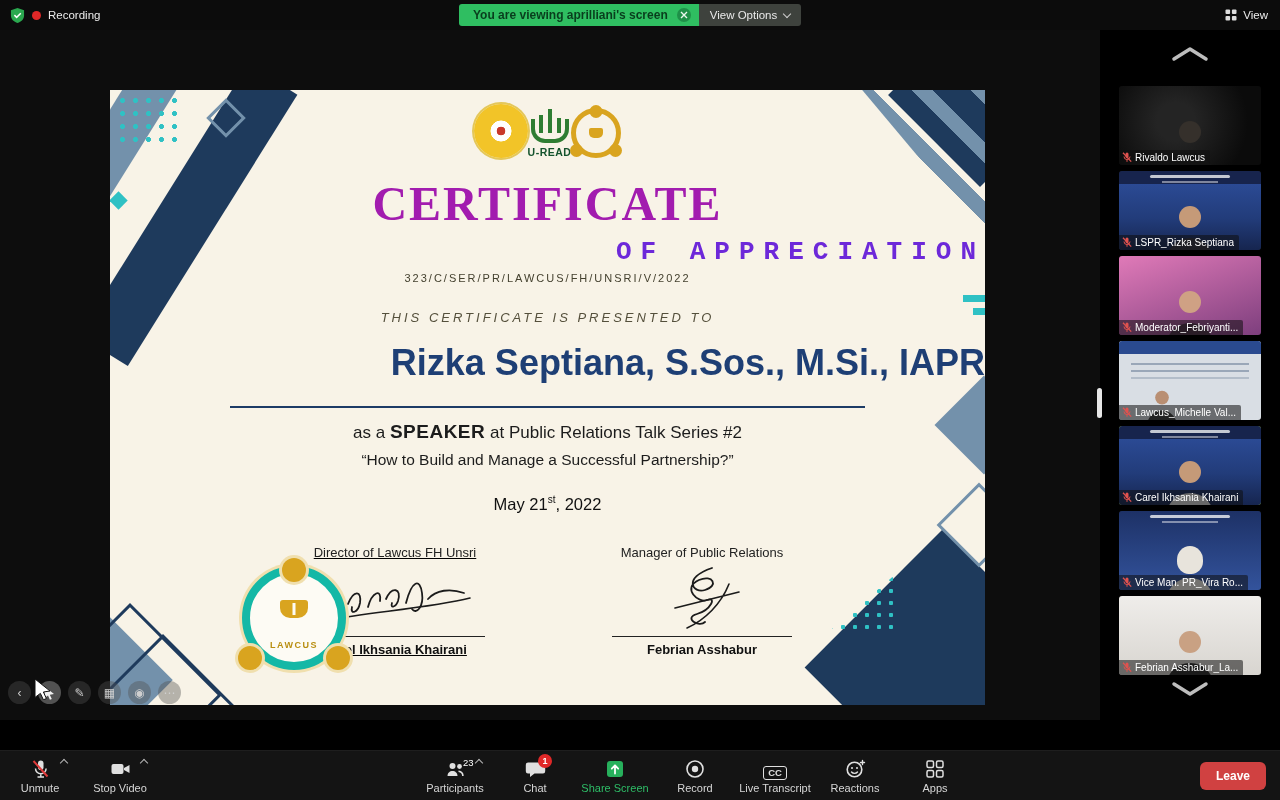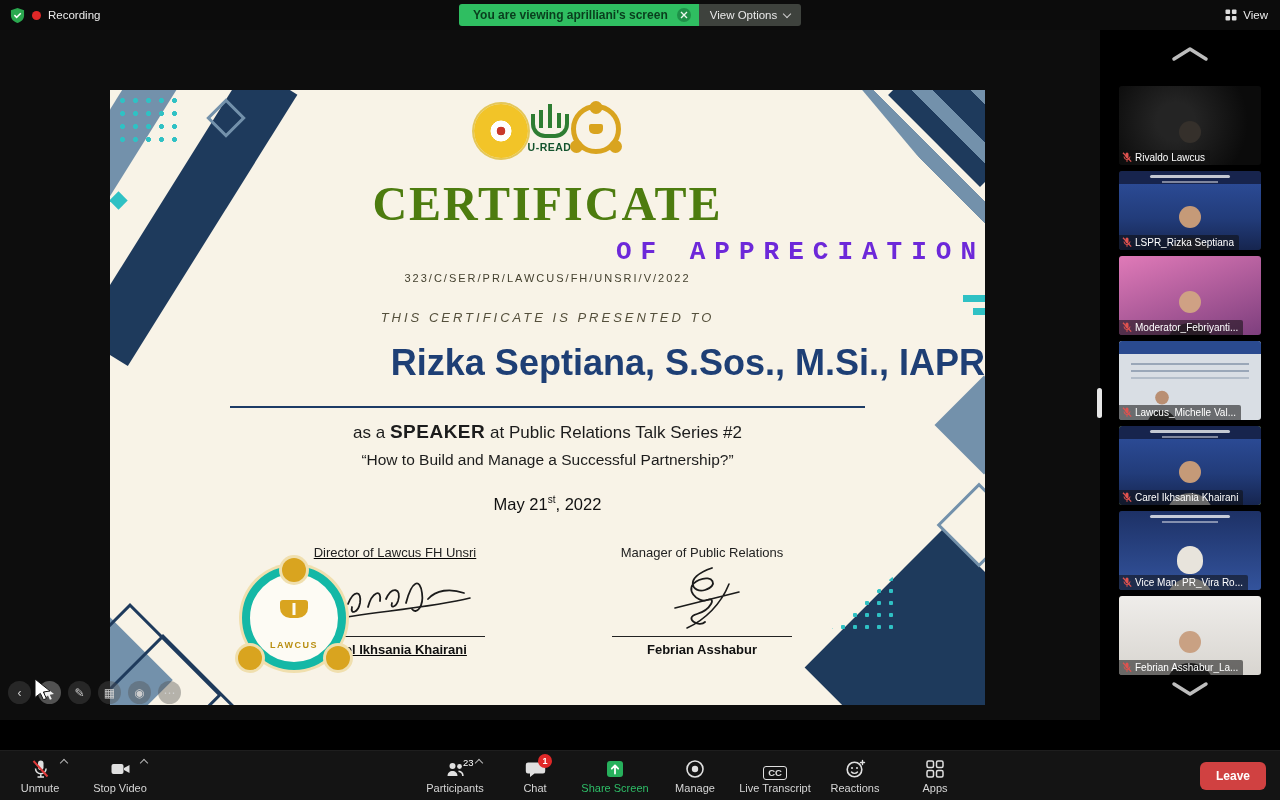--- a/index.html
+++ b/index.html
@@ -36,40 +36,40 @@
   .d-r-teal1 { right:0; top:205px; width:22px; height:7px; background:#2fc1c4; }
   .d-r-teal2 { right:0; top:218px; width:12px; height:7px; background:#2fc1c4; }
   .d-r-steel { right:-34px; top:300px; width:70px; height:70px; background:#7391ab; transform:rotate(45deg); }
   .d-br-hex { right:-55px; bottom:-60px; width:195px; height:195px; background:#1e3a5c; transform:rotate(45deg); }
   .d-br-steel-o { right:-24px; bottom:150px; width:60px; height:60px; border:3px solid #7391ab; transform:rotate(45deg); }
   .d-br-dots { right:88px; bottom:70px; width:72px; height:62px; background:radial-gradient(#2fc1c4 2px, transparent 2.5px); background-size:12px 12px; clip-path:polygon(100% 0, 100% 100%, 0 100%); }
   .d-bl-steel { left:-70px; bottom:-30px; width:110px; height:110px; background:#7391ab; transform:rotate(45deg); }
   .d-bl-navy-o1 { left:-45px; bottom:-55px; width:130px; height:130px; border:3px solid #1e3a5c; transform:rotate(45deg); }
   .d-bl-navy-o2 { left:-12px; bottom:-86px; width:130px; height:130px; border:3px solid #1e3a5c; transform:rotate(45deg); }
 
-  .logos-row { position:absolute; top:14px; left:0; right:0; display:flex; justify-content:center; align-items:flex-start; }
+  .logos-row { position:absolute; top:14px; left:0; right:0; display:flex; justify-content:center; align-items:flex-end; }
   .logo-unsri { width:54px; height:54px; border-radius:50%;
      background:radial-gradient(circle, #c9392b 0 11%, #ffffff 12% 27%, #f2c428 28% 77%, #b98f12 78% 100%);
      box-shadow:0 0 0 2px #e4c75a; }
   .uread-block { display:flex; flex-direction:column; align-items:center; gap:3px; }
   .uread-icon { width:42px; height:34px; position:relative; }
   .uread-u { position:absolute; left:2px; bottom:0; width:38px; height:24px; border:4px solid #2e7d32; border-top:none; border-radius:0 0 14px 14px; }
   .uread-bar { position:absolute; width:4px; background:#2e7d32; bottom:10px; }
   .uread-b1 { left:10px; height:18px; }
   .uread-b2 { left:19px; height:24px; }
   .uread-b3 { left:28px; height:15px; }
   .uread-label { font-size:10.5px; font-weight:700; color:#14532d; letter-spacing:0.5px; }
   .lawcus-ring { position:relative; width:50px; height:50px; border:5px solid #d9a41f; border-radius:50%; }
   .lawcus-ring .node { position:absolute; border-radius:50%; background:#d9a41f; }
   .lawcus-ring .n1 { width:13px; height:13px; top:-8px; left:50%; transform:translateX(-50%); }
   .lawcus-ring .n2 { width:13px; height:13px; bottom:-4px; left:-6px; }
   .lawcus-ring .n3 { width:13px; height:13px; bottom:-4px; right:-6px; }
   .lawcus-ring .core { position:absolute; top:50%; left:50%; transform:translate(-50%,-50%); width:14px; height:10px; background:#d9a41f; border-radius:2px 2px 5px 5px; }
 
-  .cert-title { position:absolute; top:86px; left:0; right:0; text-align:center; font-family:"Liberation Serif", serif; font-weight:700; font-size:48px; letter-spacing:2px; color:#4d7c0f; }
+  .cert-title { position:absolute; top:86px; left:0; right:0; text-align:center; font-family:"Liberation Serif", serif; font-weight:700; font-size:48px; letter-spacing:2px; color:#a21caf; }
   .cert-subtitle { position:absolute; top:147px; left:0; right:0; text-align:right; font-family:Liberation Mono, monospace; font-weight:600; font-size:26px; letter-spacing:9px; color:#6d28d9; }
   .cert-number { position:absolute; top:182px; left:0; right:0; text-align:center; font-size:11px; letter-spacing:2px; color:#44412f; }
   .cert-presented { position:absolute; top:220px; left:0; right:0; text-align:center; font-size:13px; font-style:italic; letter-spacing:3px; color:#55503c; }
   .cert-recipient { position:absolute; top:252px; left:0; right:0; text-align:right; font-size:36px; font-weight:800; color:#1e3f75; }
   .cert-underline { position:absolute; top:316px; left:120px; right:120px; border-top:2.5px solid #1d3b66; }
   .cert-role { position:absolute; top:331px; left:0; right:0; text-align:center; font-size:17px; color:#1c1c1c; }
   .role-bold { font-weight:800; font-size:19px; letter-spacing:0.5px; }
   .cert-quote { position:absolute; top:361px; left:0; right:0; text-align:center; font-size:15.5px; color:#1c1c1c; }
   .cert-date { position:absolute; top:404px; left:0; right:0; text-align:center; font-size:16.5px; color:#111; }
   .cert-date sup { font-size:10px; }
@@ -451,21 +451,21 @@
           </span>
         <span>Share Screen</span>
       </div>
       <div class="tb-item">
         <span class="ico">
             <svg width="22" height="22" viewBox="0 0 22 22">
           <circle cx="11" cy="11" r="8" stroke="#e0e0e0" stroke-width="1.6" fill="none"></circle>
           <circle cx="11" cy="11" r="3.2" fill="#e0e0e0"></circle>
         </svg>
           </span>
-        <span>Manage</span>
+        <span>Record</span>
       </div>
       <div class="tb-item">
         <span class="ico">
             <span class="cc-box">CC</span>
           </span>
         <span>Live Transcript</span>
       </div>
       <div class="tb-item">
         <span class="ico">
             <svg width="22" height="22" viewBox="0 0 22 22">

